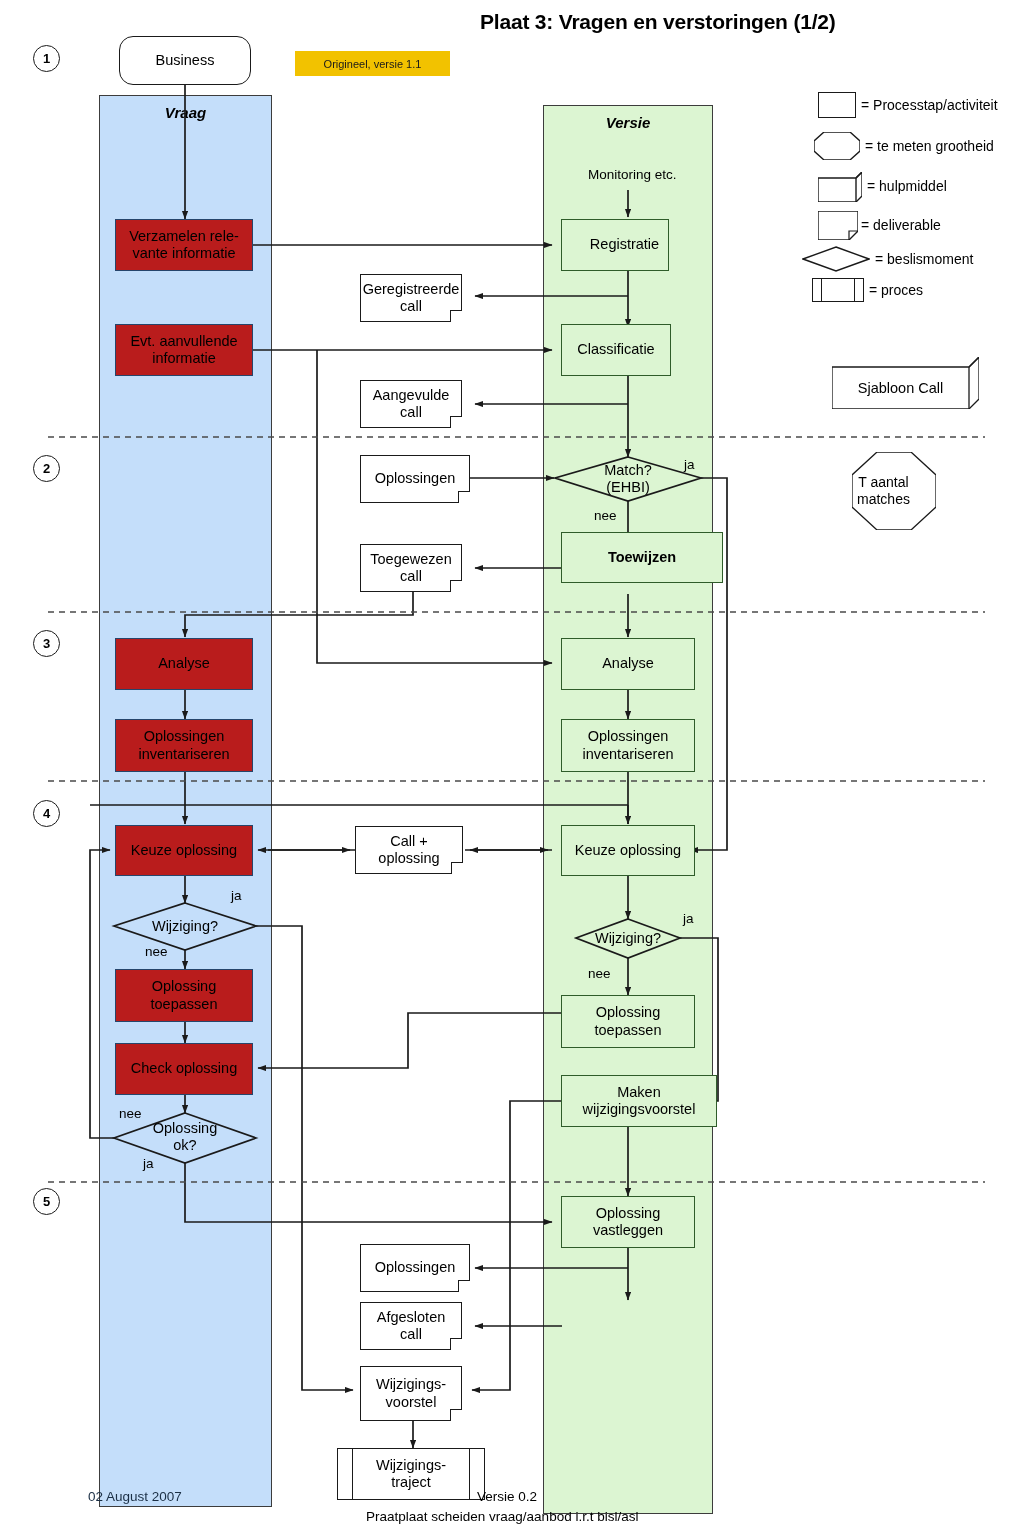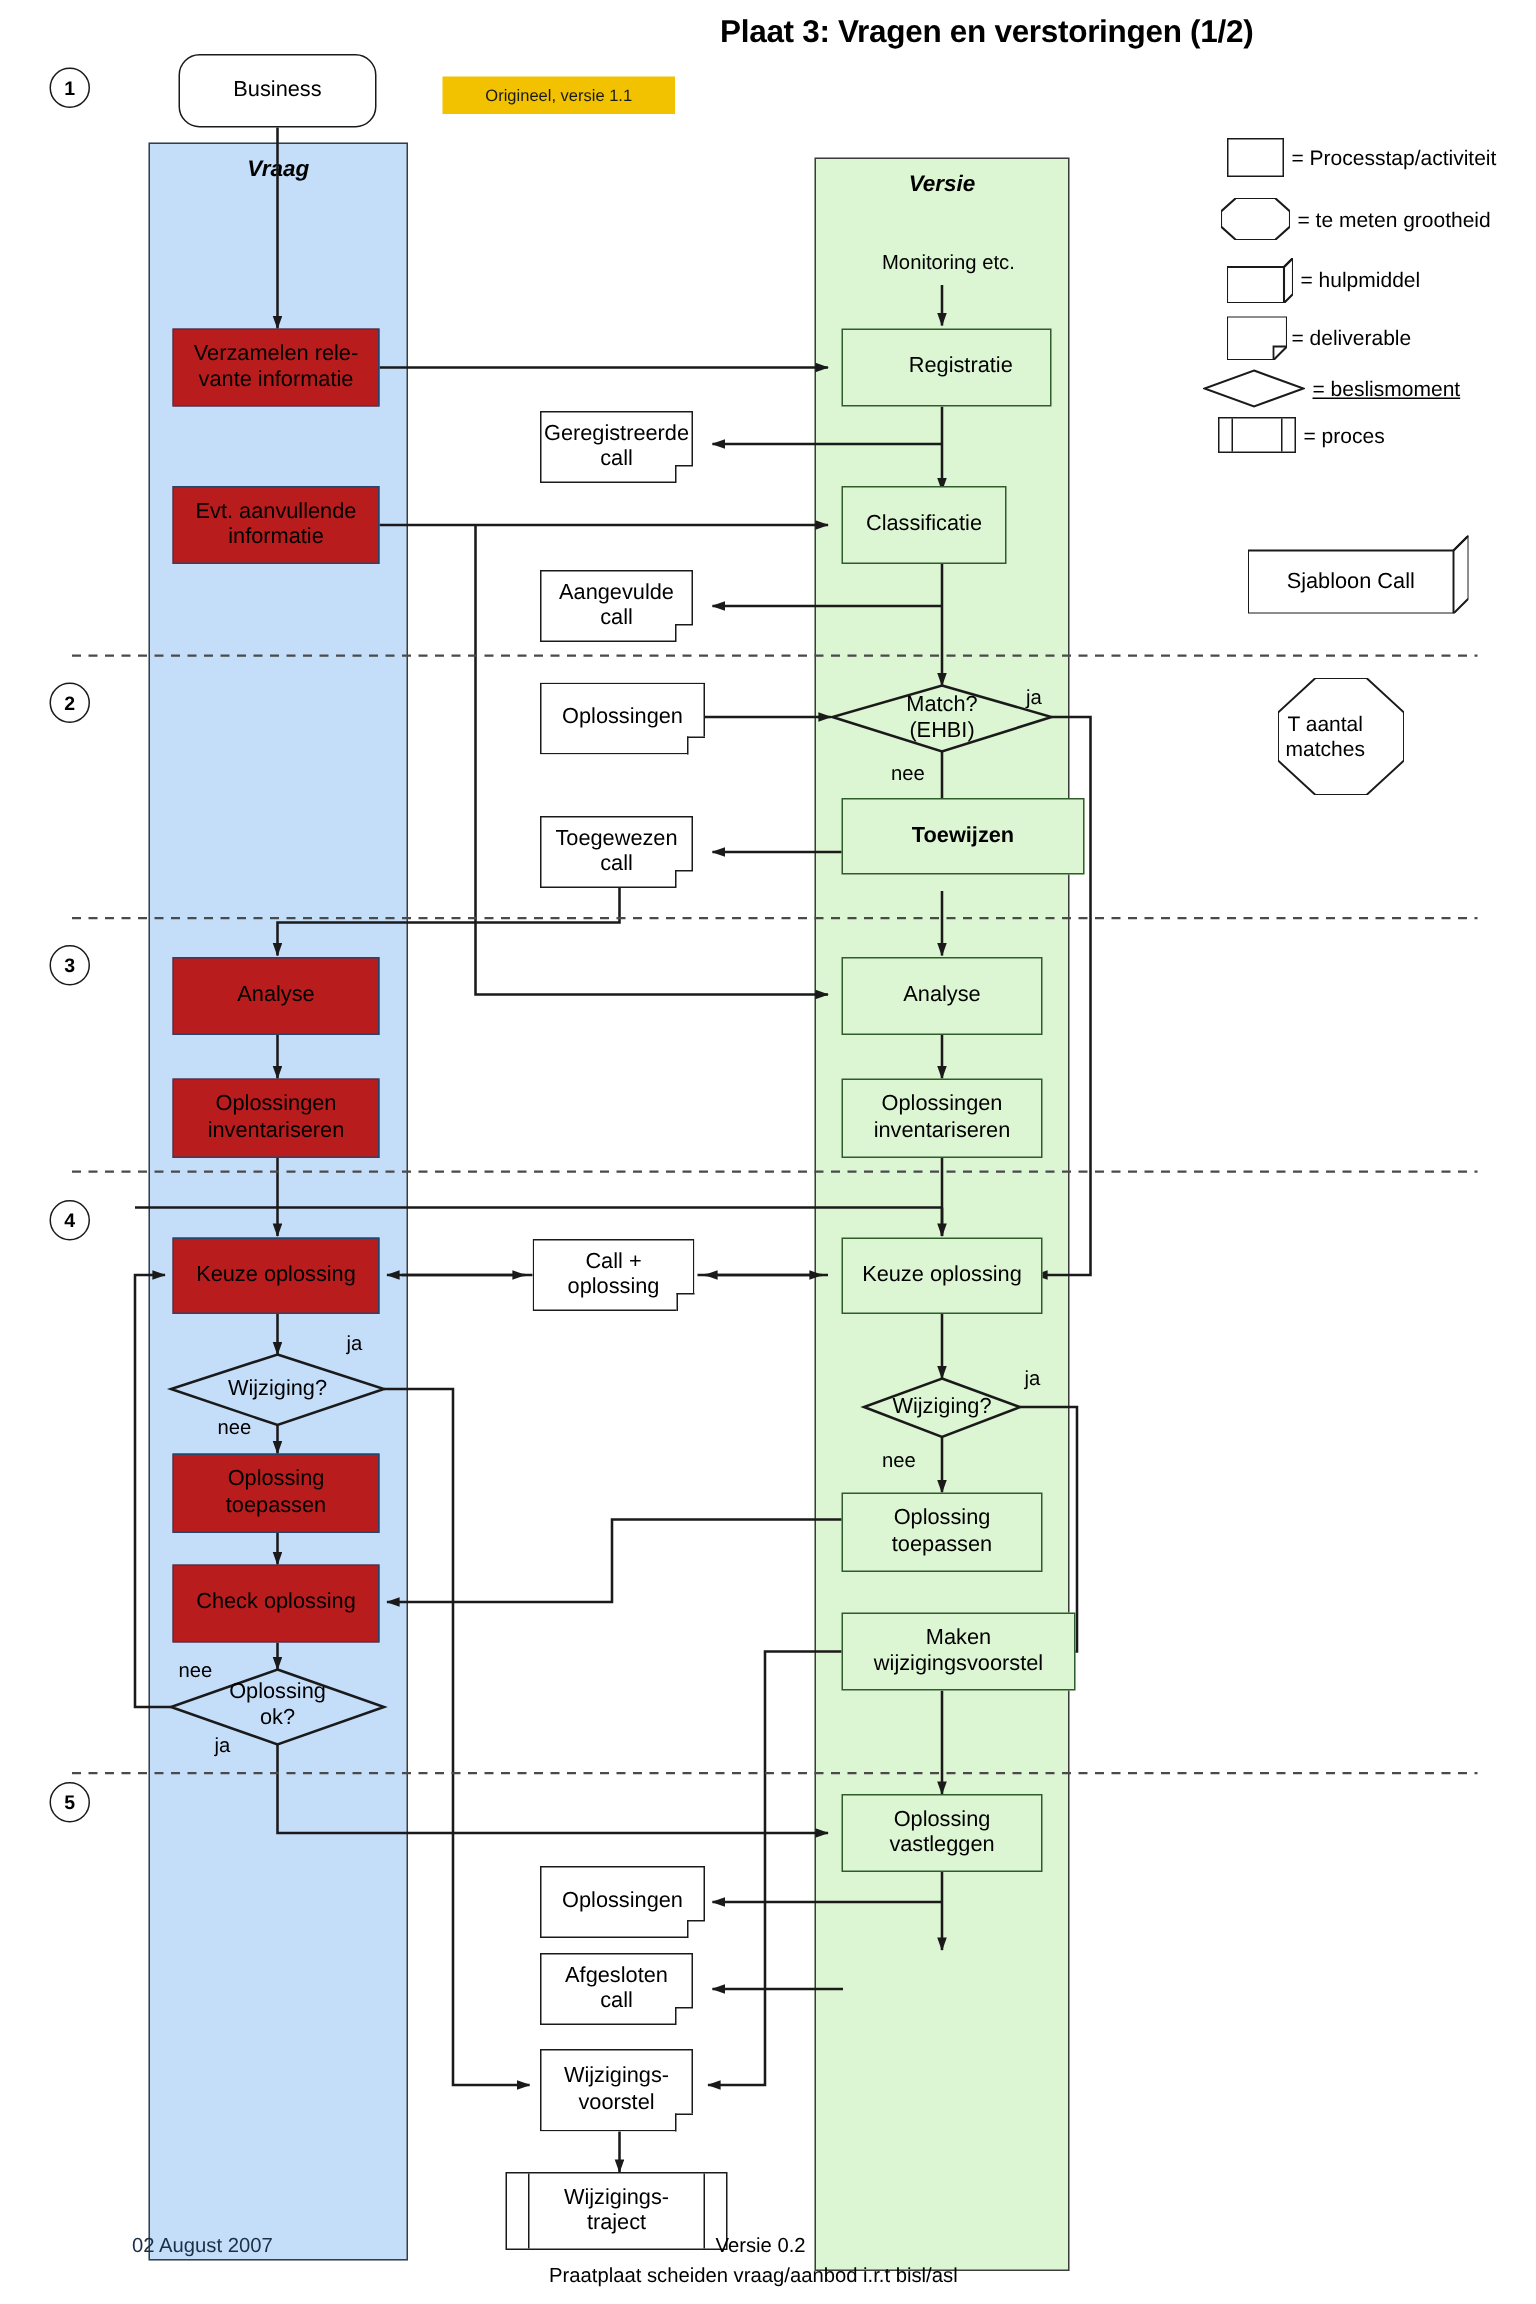--- a/index.html
+++ b/index.html
@@ -238,21 +238,21 @@
   <div class="flabel" style="left:588px; top:167px;">Monitoring etc.</div>
 
   <div class="node blue" style="left:115px; top:219px; width:138px; height:52px;">Verzamelen rele-<br>vante informatie</div>
   <div class="node blue" style="left:115px; top:324px; width:138px; height:52px;">Evt. aanvullende<br>informatie</div>
   <div class="node blue" style="left:115px; top:638px; width:138px; height:52px;">Analyse</div>
   <div class="node blue" style="left:115px; top:719px; width:138px; height:53px;">Oplossingen<br>inventariseren</div>
   <div class="node blue" style="left:115px; top:825px; width:138px; height:51px;">Keuze oplossing</div>
   <div class="node blue" style="left:115px; top:969px; width:138px; height:53px;">Oplossing<br>toepassen</div>
   <div class="node blue" style="left:115px; top:1043px; width:138px; height:52px;">Check oplossing</div>
 
-  <div class="node green" style="left:561px; top:219px; width:140px; height:52px;padding-left:23px;">Registratie</div>
+  <div class="node green" style="left:561px; top:219px; width:108px; height:52px;padding-left:23px;">Registratie</div>
   <div class="node green" style="left:561px; top:324px; width:110px; height:52px;">Classificatie</div>
   <div class="node green" style="left:561px; top:532px; width:162px; height:51px;font-weight:bold;">Toewijzen</div>
   <div class="node green" style="left:561px; top:638px; width:134px; height:52px;">Analyse</div>
   <div class="node green" style="left:561px; top:719px; width:134px; height:53px;">Oplossingen<br>inventariseren</div>
   <div class="node green" style="left:561px; top:825px; width:134px; height:51px;">Keuze oplossing</div>
   <div class="node green" style="left:561px; top:995px; width:134px; height:53px;">Oplossing<br>toepassen</div>
   <div class="node green" style="left:561px; top:1075px; width:156px; height:52px;">Maken<br>wijzigingsvoorstel</div>
   <div class="node green" style="left:561px; top:1196px; width:134px; height:52px;">Oplossing<br>vastleggen</div>
 
   <div class="diamond-label" style="left:572px; top:457px; width:112px; height:44px;">Match?<br>(EHBI)</div>
@@ -355,21 +355,21 @@
     <div class="legend-row" style="left:818px; top:211px;">
       <div class="lg-doc">
         <svg width="40" height="29">
             <path d="M0,0 L40,0 L40,20 L31,29 L0,29 Z" fill="#fff" stroke="#1a1a1a" stroke-width="1.4"></path>
           <path d="M40,20 L31,20 L31,29" stroke="#1a1a1a" stroke-width="1.2" fill="none"></path>
           </svg>
       </div>
       <span class="legend-text">= deliverable</span>
     </div>
 
-    <div class="legend-row" style="left:802px; top:246px;text-decoration:underline;">
+    <div class="legend-row" style="left:802px; top:246px;">
       <div style="position:relative;width:68px;height:26px;">
         <svg width="68" height="26">
             <polygon points="34,1 67,13 34,25 1,13" fill="#fff" stroke="#1a1a1a" stroke-width="1.4"></polygon>
           </svg>
       </div>
       <span class="legend-text">= beslismoment</span>
     </div>
 
     <div class="legend-row" style="left:812px; top:278px;">
       <div class="lg-proc"></div>

